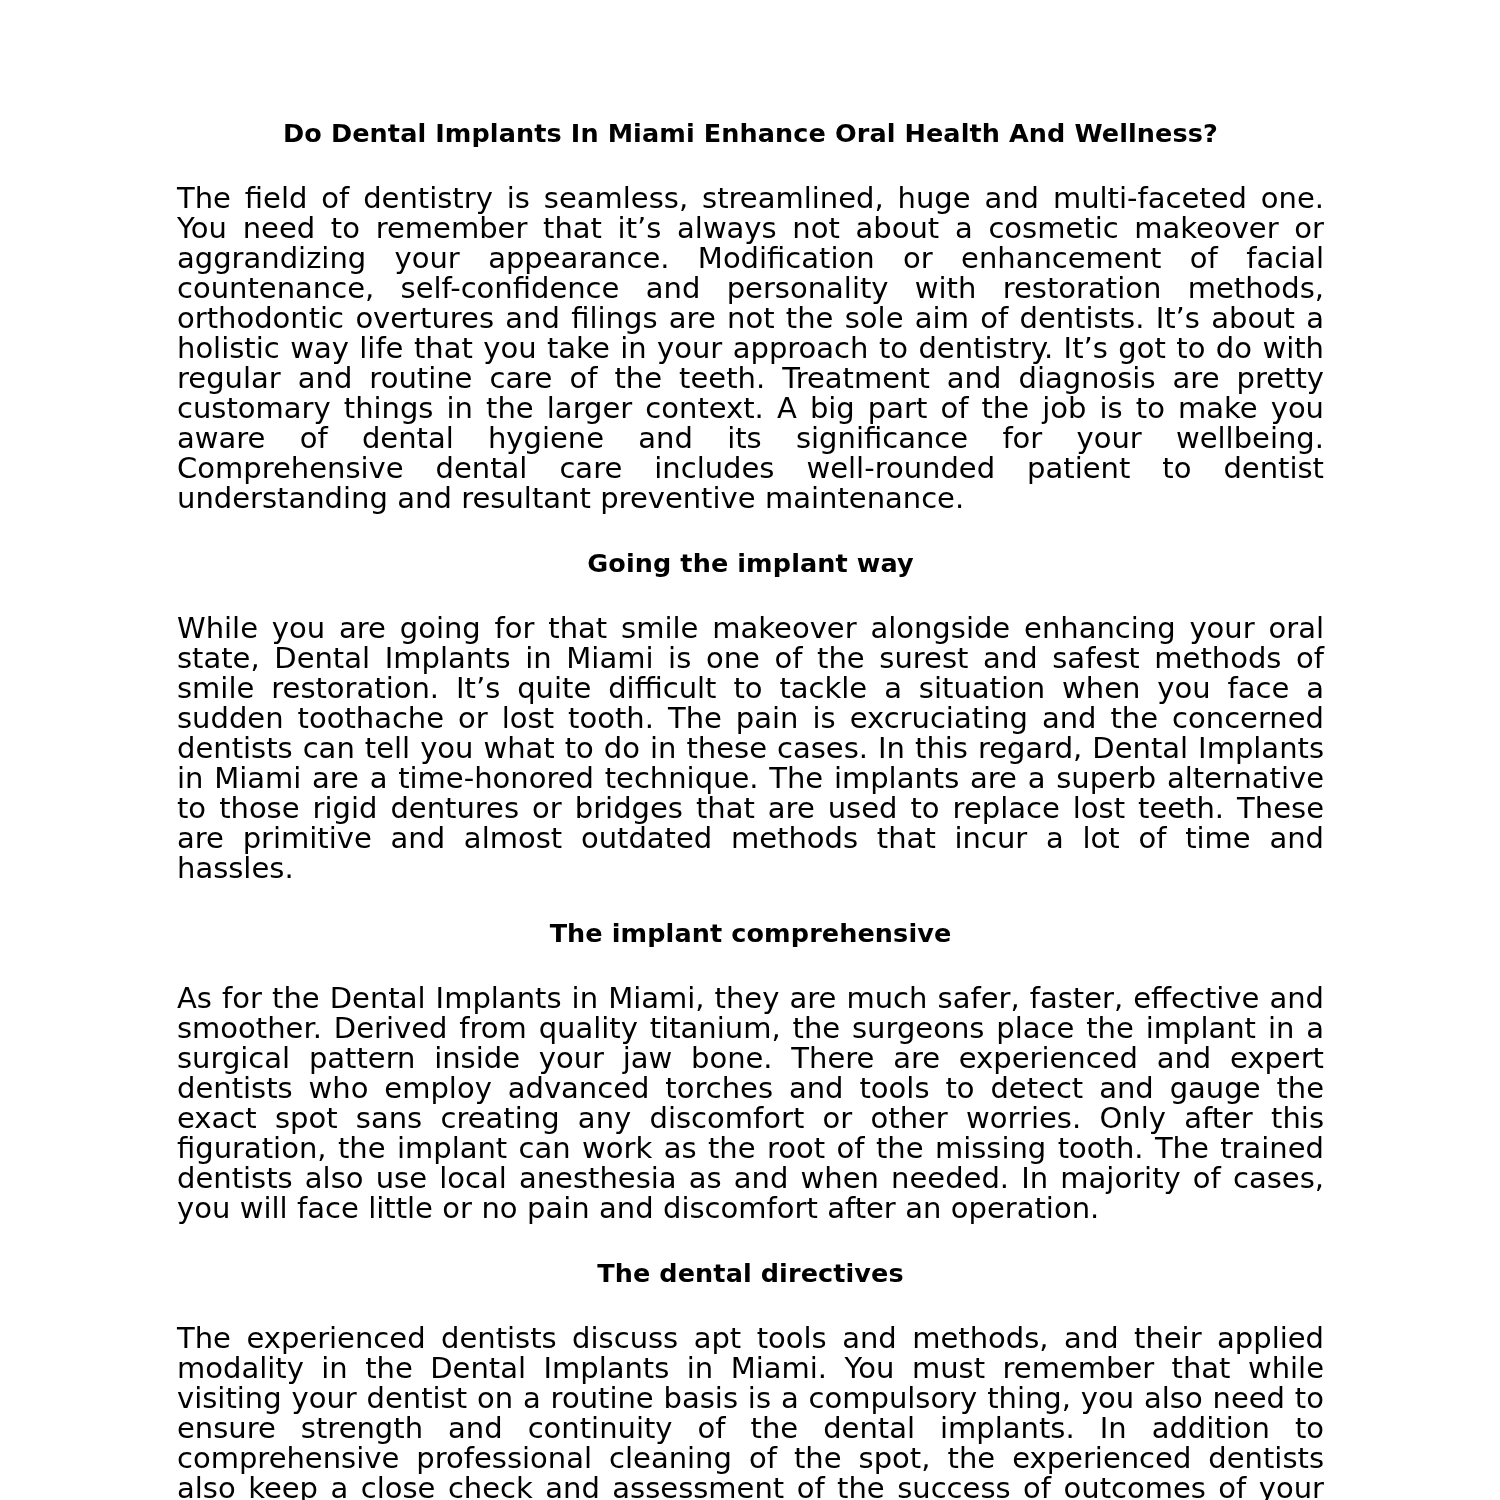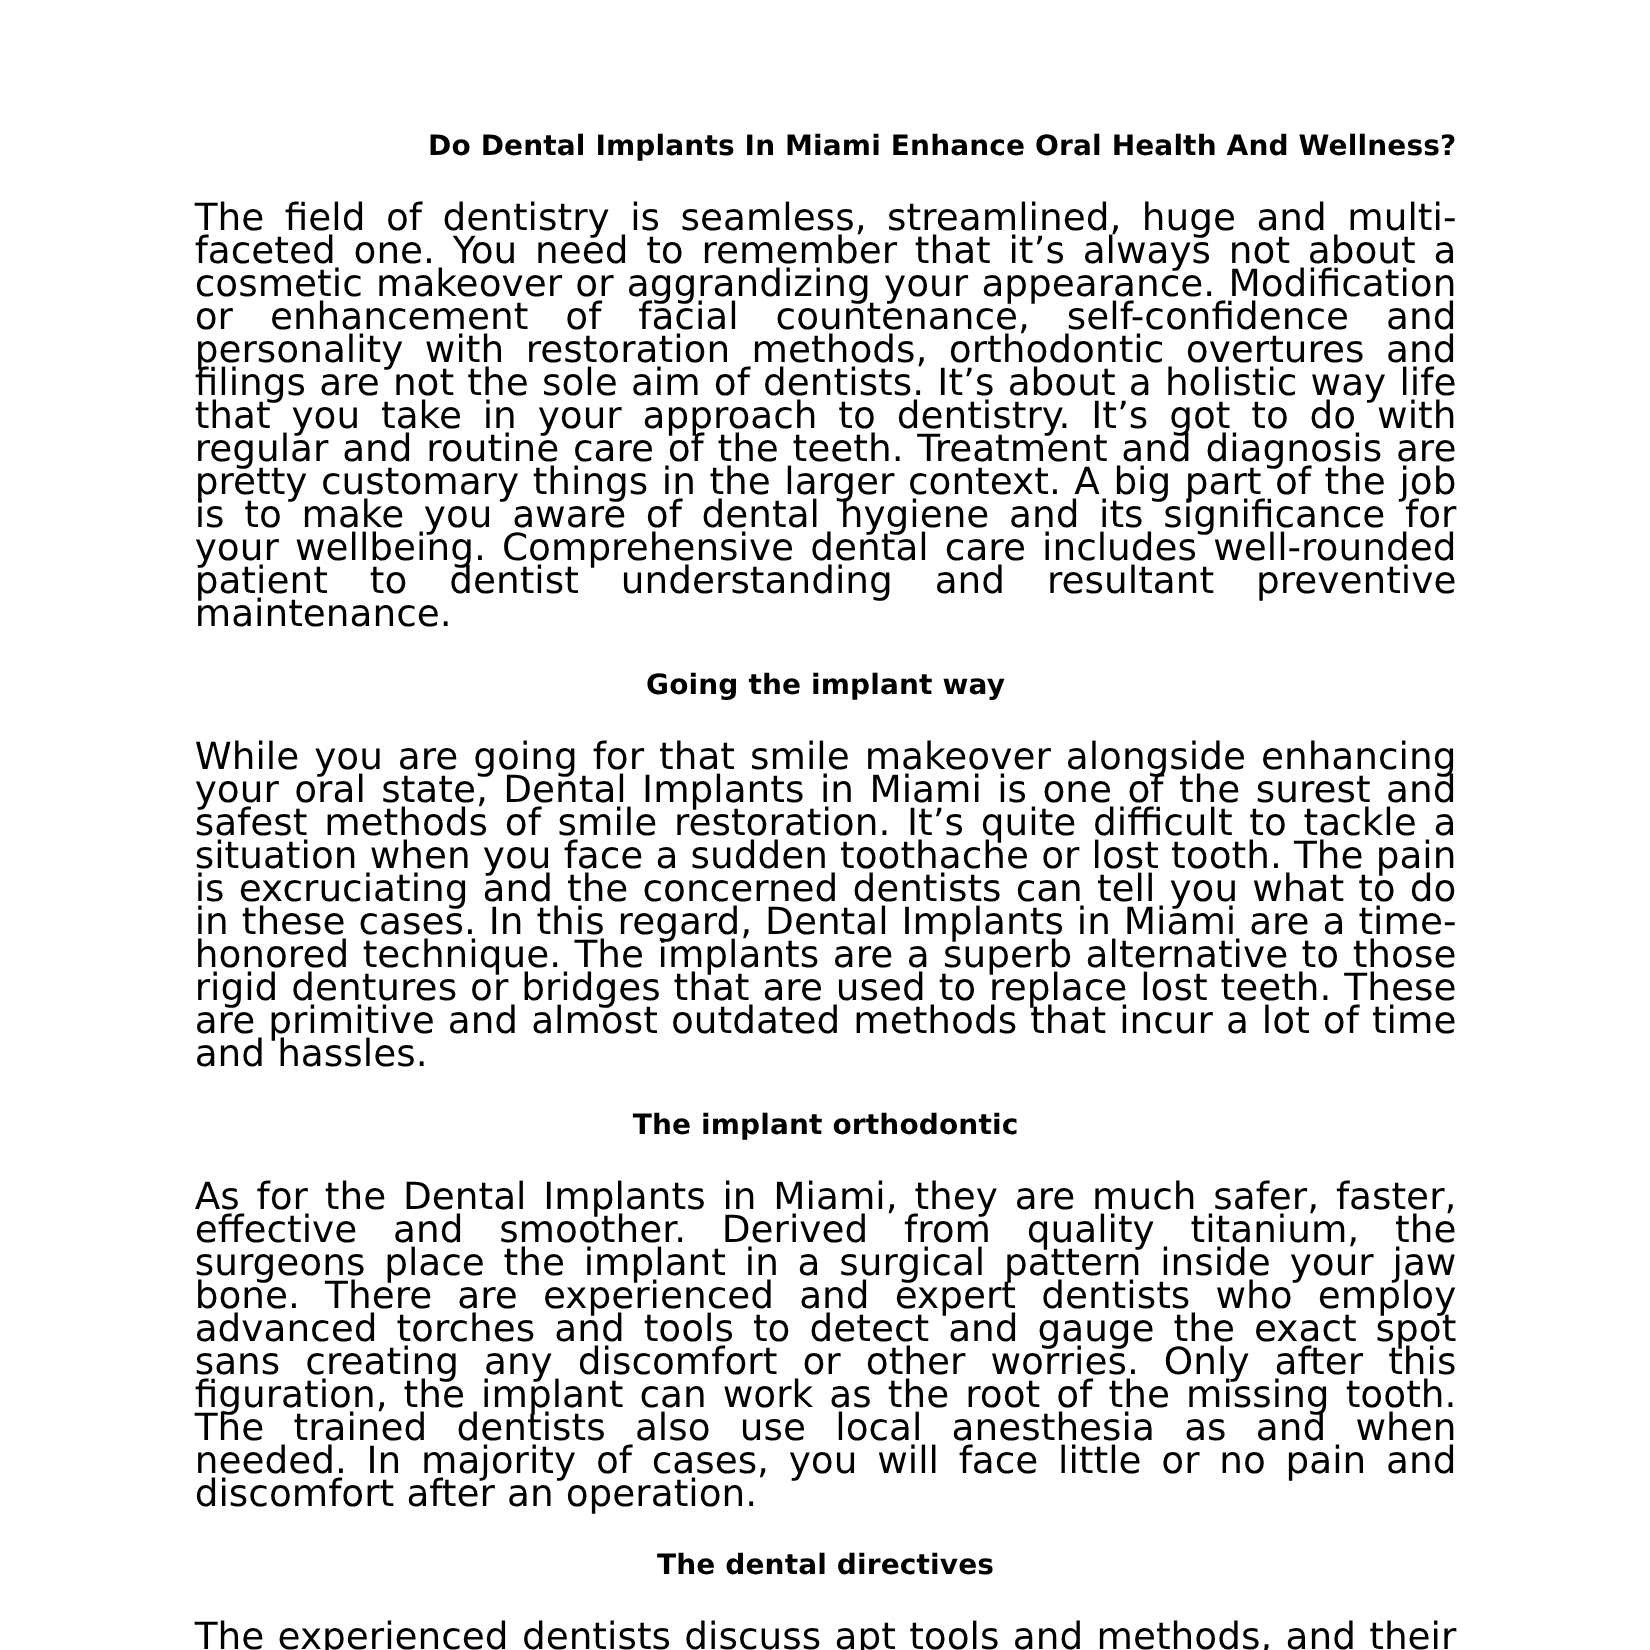--- a/index.html
+++ b/index.html
@@ -30,34 +30,34 @@
     top: 118px;
     width: 1147px;
   }
 
   h1.doc-title {
     font-size: 25.5px;
     font-weight: bold;
     line-height: 30px;
     margin: 0 0 0 0;
     letter-spacing: 0.1px;
-    text-align: right;
+    text-align: center;
   }
 
   h2.section-heading {
     font-size: 25.5px;
     font-weight: bold;
     line-height: 30px;
     margin: 0;
     letter-spacing: 0.1px;
     text-align: center;
   }
 
   p.body-paragraph {
-    font-size: 34px;
+    font-size: 29px;
     font-weight: normal;
     line-height: 30px;
     margin: 0;
     text-align: justify;
     text-justify: inter-word;
     word-spacing: 0.2px;
     hyphens: none;
   }
 
   
@@ -79,21 +79,21 @@
     <div class="gap-block"></div>
 
     <h2 class="section-heading">Going the implant way</h2>
 
     <div class="gap-block"></div>
 
     <p class="body-paragraph">While you are going for that smile makeover alongside enhancing your oral state, Dental Implants in Miami is one of the surest and safest methods of smile restoration. It’s quite difficult to tackle a situation when you face a sudden toothache or lost tooth. The pain is excruciating and the concerned dentists can tell you what to do in these cases. In this regard, Dental Implants in Miami are a time-honored technique. The implants are a superb alternative to those rigid dentures or bridges that are used to replace lost teeth. These are primitive and almost outdated methods that incur a lot of time and hassles.</p>
 
     <div class="gap-block"></div>
 
-    <h2 class="section-heading">The implant orthodontic</h2>
+    <h2 class="section-heading">The implant comprehensive</h2>
 
     <div class="gap-block"></div>
 
     <p class="body-paragraph">As for the Dental Implants in Miami, they are much safer, faster, effective and smoother. Derived from quality titanium, the surgeons place the implant in a surgical pattern inside your jaw bone. There are experienced and expert dentists who employ advanced torches and tools to detect and gauge the exact spot sans creating any discomfort or other worries. Only after this figuration, the implant can work as the root of the missing tooth. The trained dentists also use local anesthesia as and when needed. In majority of cases, you will face little or no pain and discomfort after an operation.</p>
 
     <div class="gap-block"></div>
 
     <h2 class="section-heading">The dental directives</h2>
 
     <div class="gap-block"></div>

